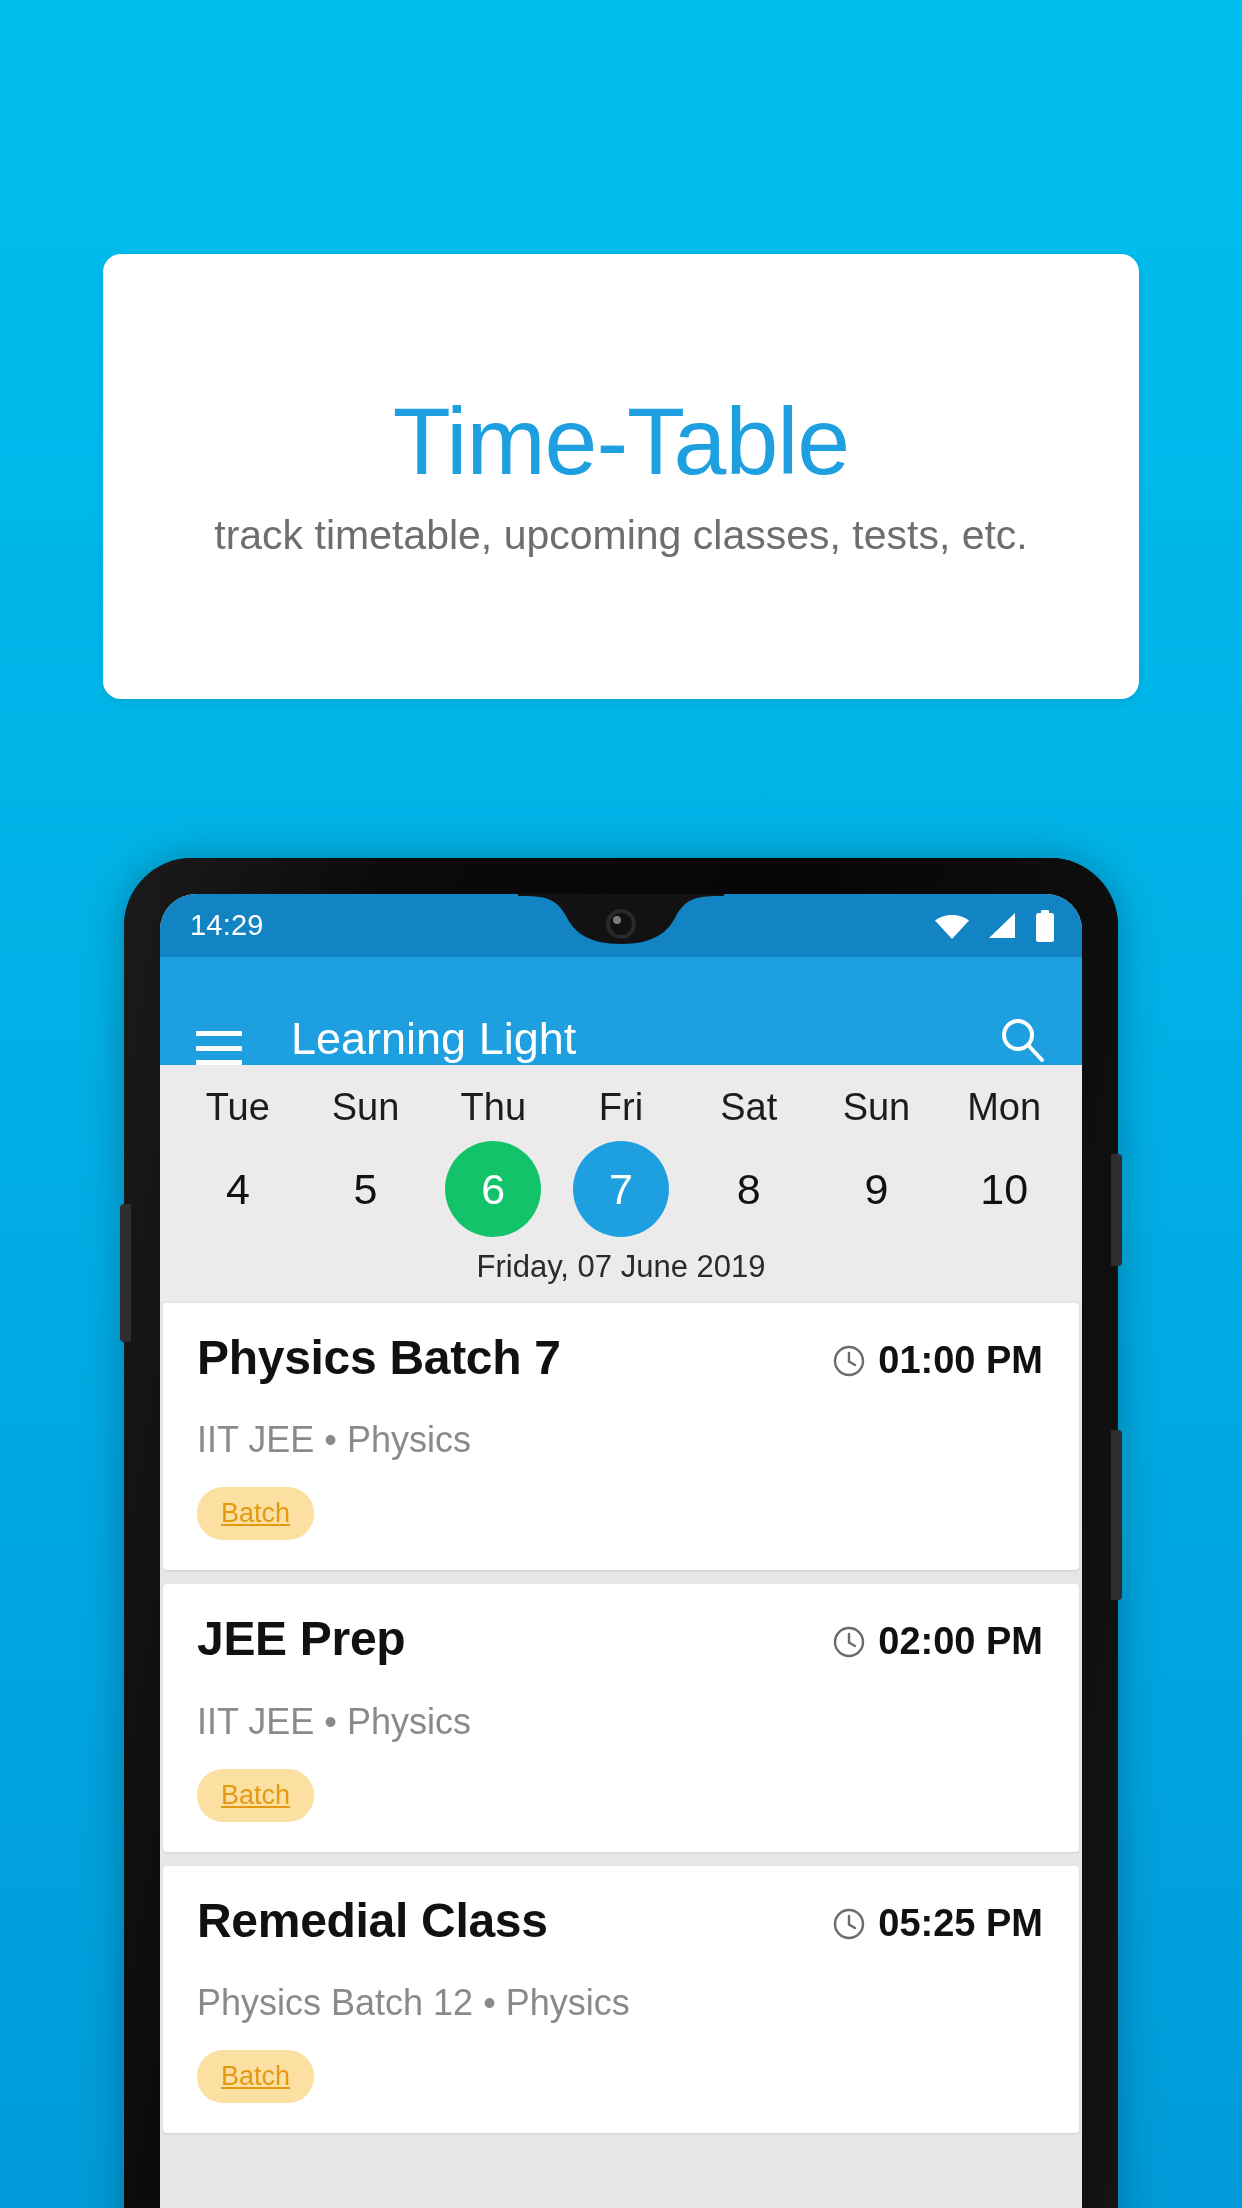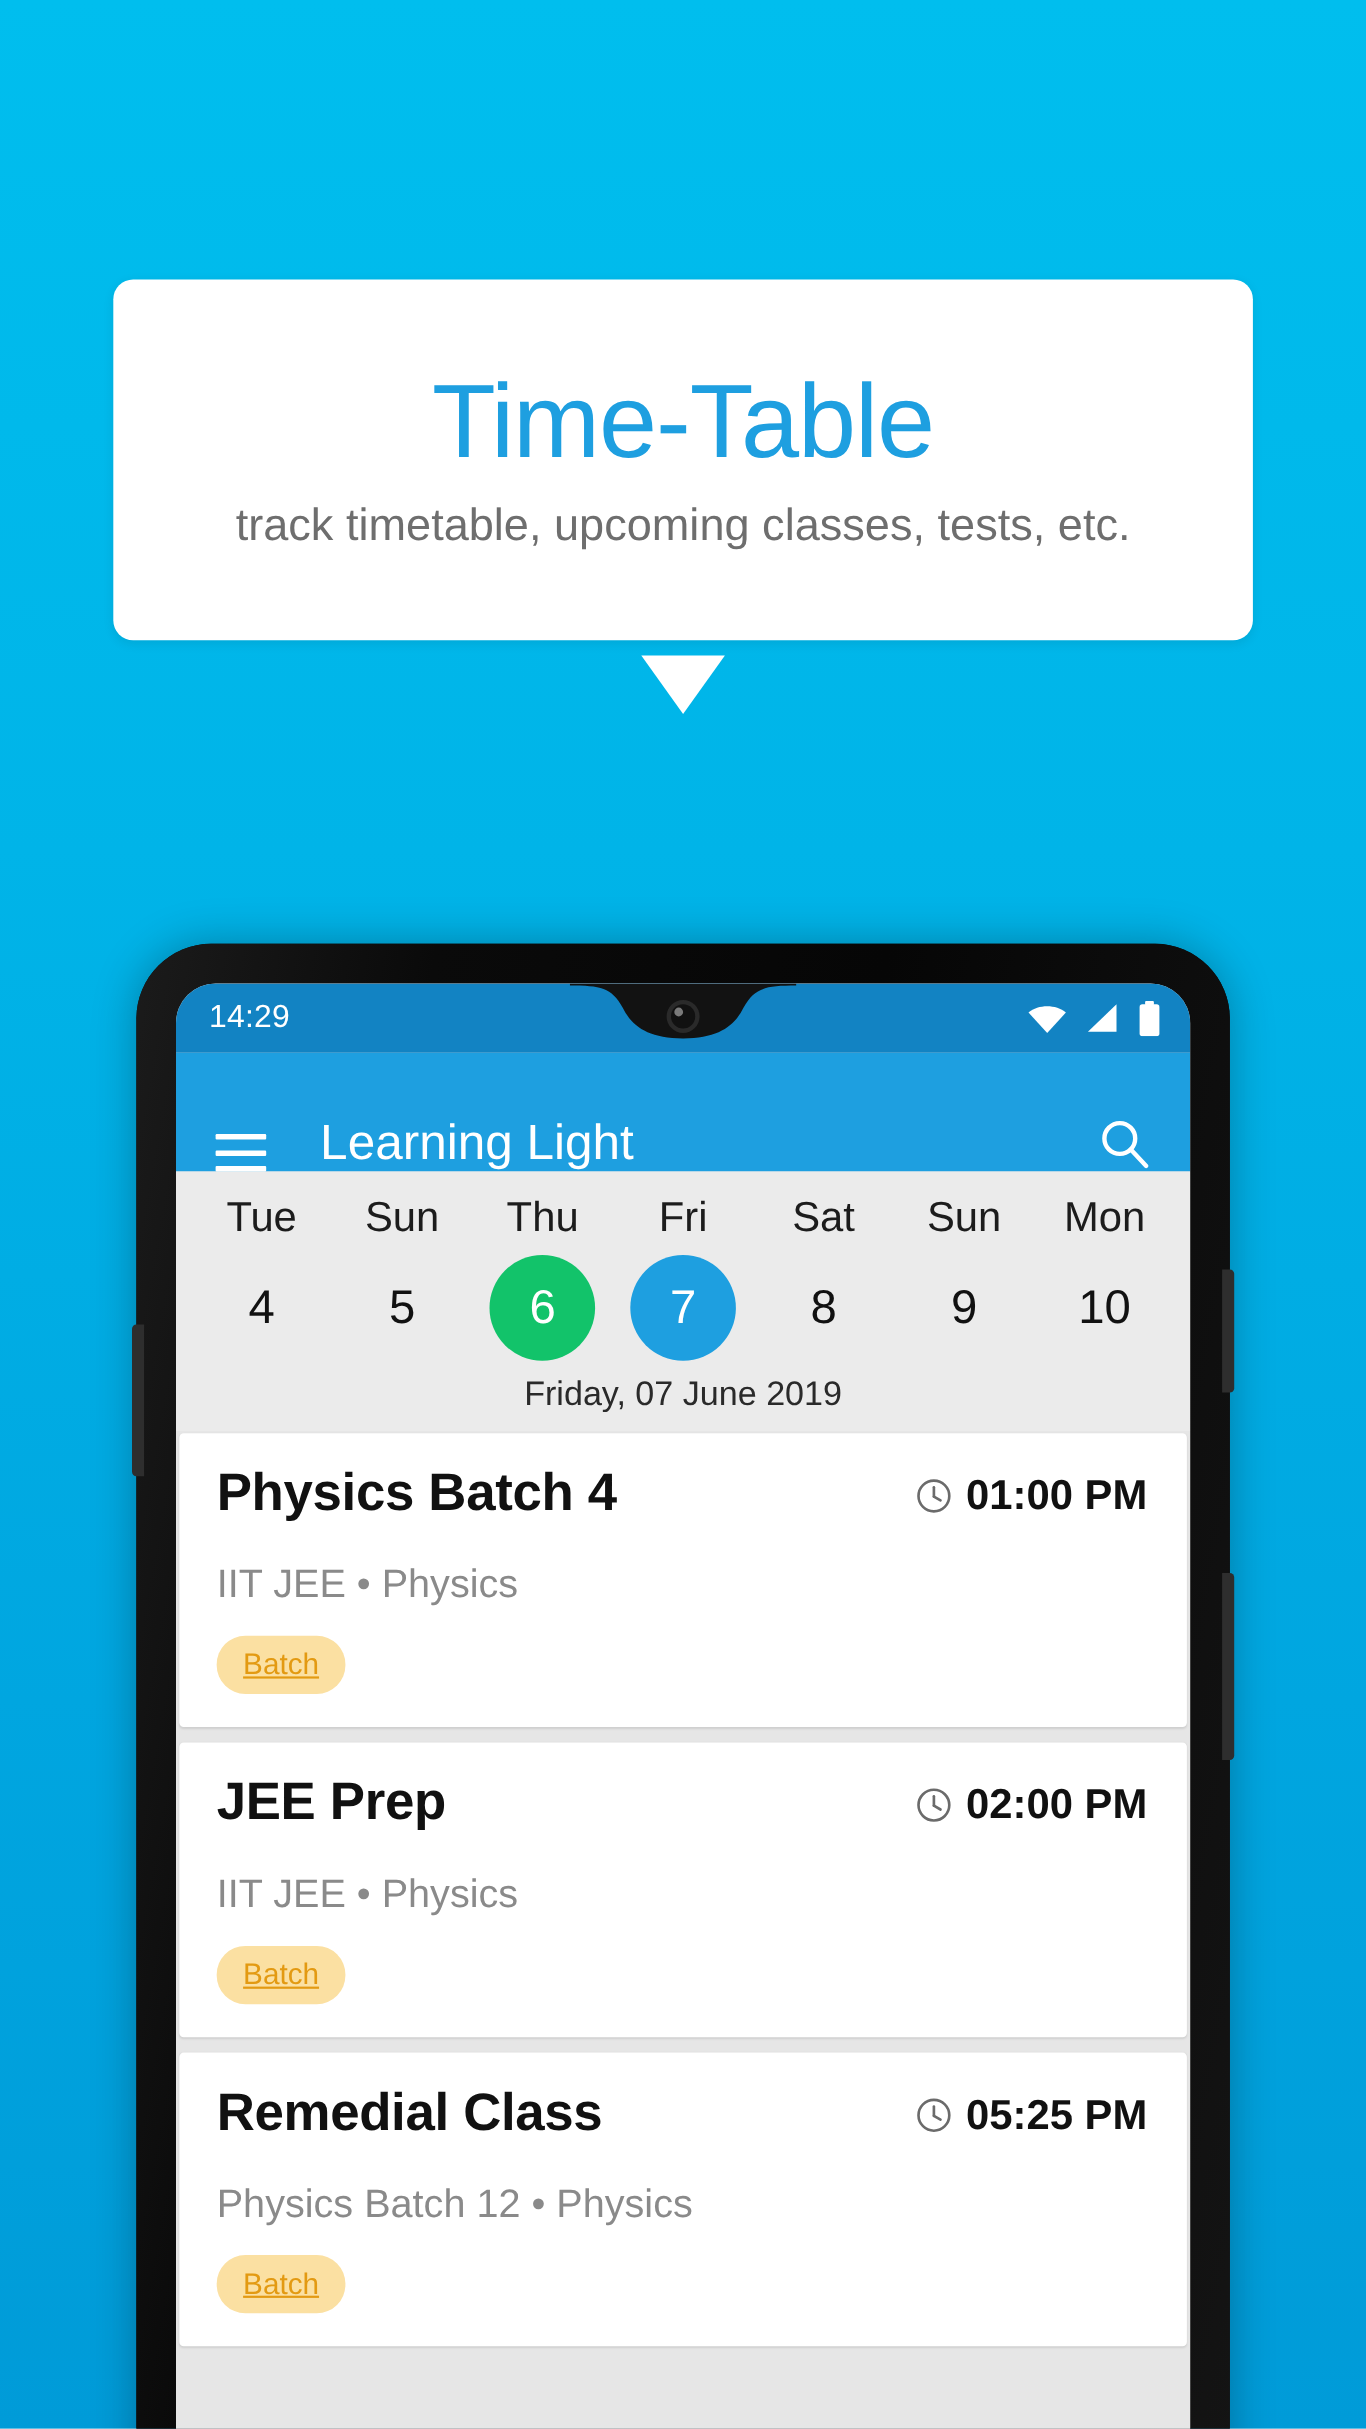--- a/index.html
+++ b/index.html
@@ -17,21 +17,21 @@
     background: linear-gradient(180deg, #00BEEE 0%, #00B4E8 35%, #00A6E0 70%, #009BD8 100%);
     font-family: "Liberation Sans", sans-serif;
   }
 
   
   .promo-card {
     position: absolute;
     left: 103px;
     top: 254px;
     width: 1036px;
-    height: 328px;
+    height: 445px;
     background: #ffffff;
     border-radius: 18px;
     box-shadow: 0 3px 10px rgba(0,0,0,0.08);
     display: flex;
     flex-direction: column;
     align-items: center;
     justify-content: center;
   }
   .promo-title {
     color: #1E9FE0;
@@ -378,21 +378,21 @@
             <div class="dom-chip">10</div>
           </div>
         </div>
         <div class="fulldate">Friday, 07 June 2019</div>
       </div>
 
       <div class="classlist">
 
         <div class="class-card">
           <div class="cc-top">
-            <div class="cc-title">Physics Batch 4</div>
+            <div class="cc-title">Physics Batch 7</div>
             <div class="cc-time-wrap">
               <span>
                 <svg width="34" height="34" viewBox="0 0 34 34">
                   <circle cx="17" cy="17" r="14" fill="none" stroke="#6b6b6b" stroke-width="2.4"></circle>
                   <line x1="17" y1="9" x2="17" y2="17.5" stroke="#6b6b6b" stroke-width="2.4" stroke-linecap="round"></line>
                   <line x1="17" y1="17.5" x2="23" y2="21" stroke="#6b6b6b" stroke-width="2.4" stroke-linecap="round"></line>
                 </svg>
               </span>
               <span class="cc-time">01:00 PM</span>
             </div>

